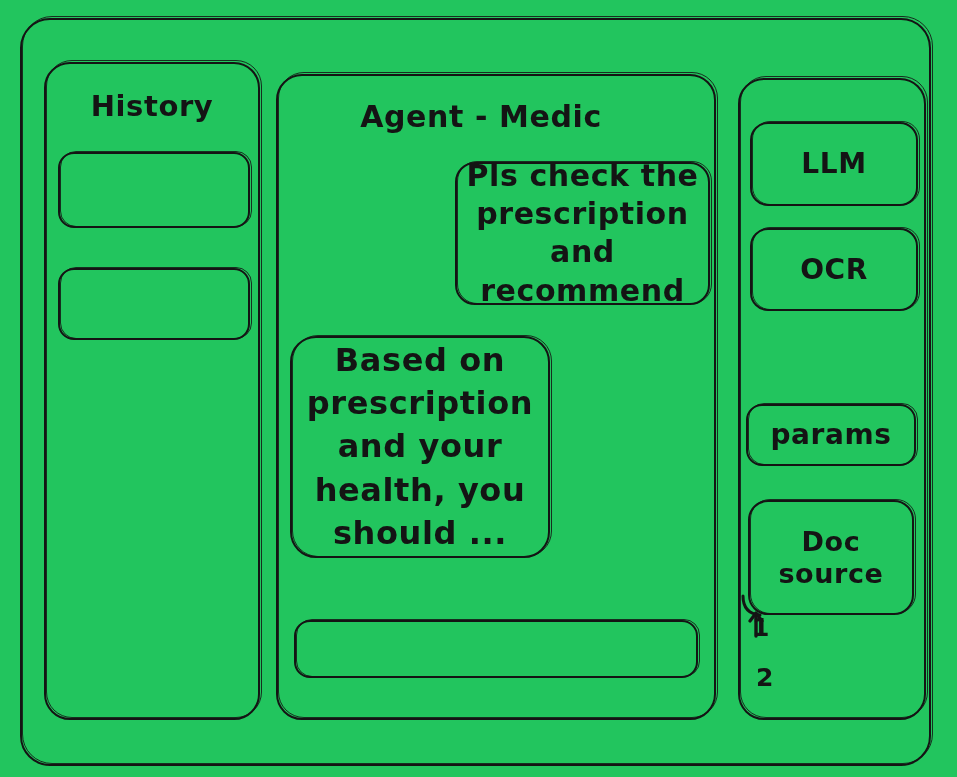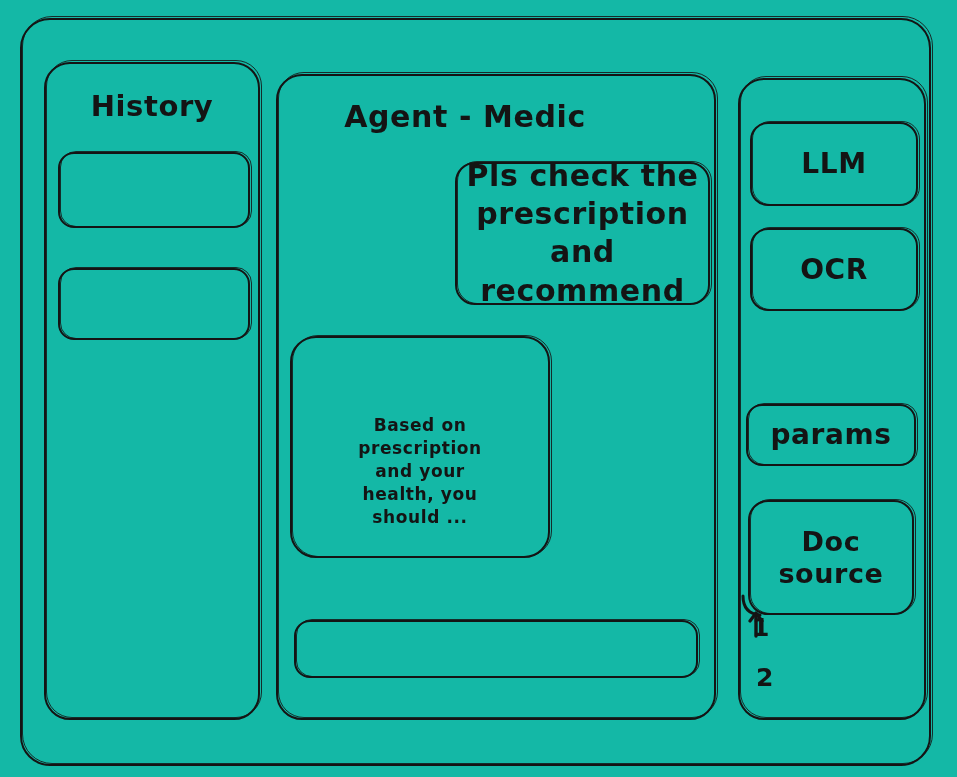--- a/index.html
+++ b/index.html
@@ -11,21 +11,21 @@
     width: 957px;
     height: 777px;
     overflow: hidden;
     font-family: "DejaVu Sans", sans-serif;
   }
 
   #canvas {
     position: relative;
     width: 957px;
     height: 777px;
-    background: #14b8a6;
+    background: #22c55e;
   }
 
   
   .sk {
     position: absolute;
     box-sizing: border-box;
     background: transparent;
   }
   
   .sk::before,
@@ -95,20 +95,21 @@
   #agent-panel {
     left: 276px; top: 74px;
     width: 440px; height: 646px;
     border-radius: 26px;
   }
   #agent-title {
     position: absolute;
     left: 276px; top: 98px;
     width: 378px;
     font-size: 30px;
+    padding-left: 16px;
   }
 
   #user-bubble {
     left: 455px; top: 162px;
     width: 255px; height: 143px;
     border-radius: 20px;
   }
   #agent-bubble {
     left: 290px; top: 336px;
     width: 260px; height: 222px;
@@ -116,21 +117,21 @@
   }
   .bubble-text {
     position: absolute;
     left: 0; right: 0; top: 50%;
     transform: translateY(-50%);
     padding: 0 10px;
     box-sizing: border-box;
     font-size: 30px;
     white-space: pre-line;
   }
-  #agent-bubble .bubble-text { font-size: 17px; line-height: 1.35; margin-top: 24px; }
+  #agent-bubble .bubble-text { font-size: 32px; line-height: 1.35; }
 
   #composer-input {
     left: 294px; top: 620px;
     width: 404px; height: 58px;
     border-radius: 16px;
   }
 
   
   #tools-panel {
     left: 738px; top: 78px;

